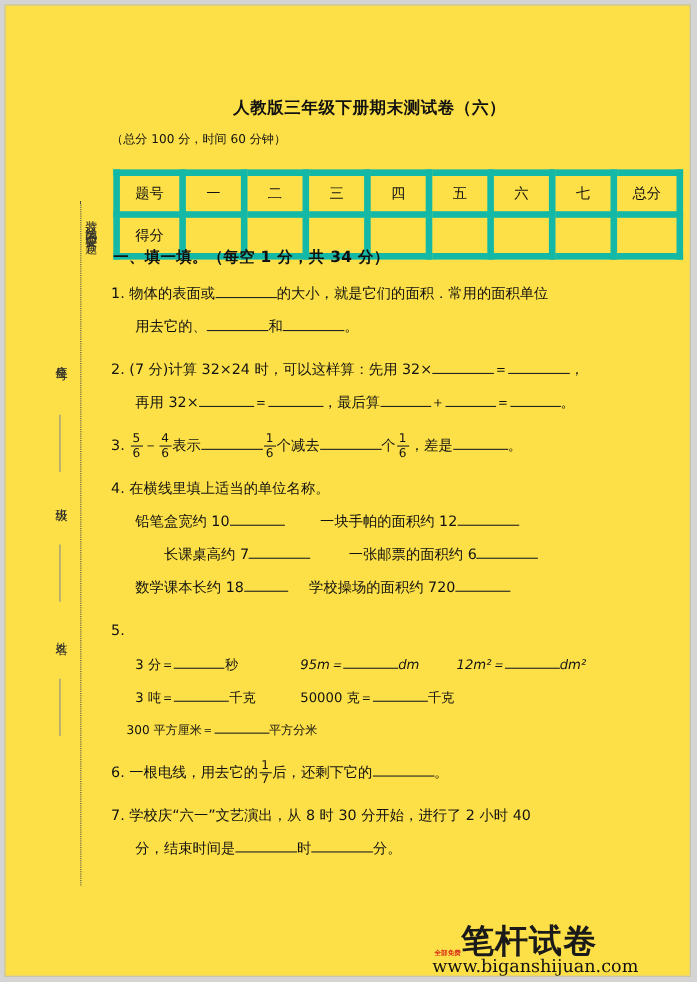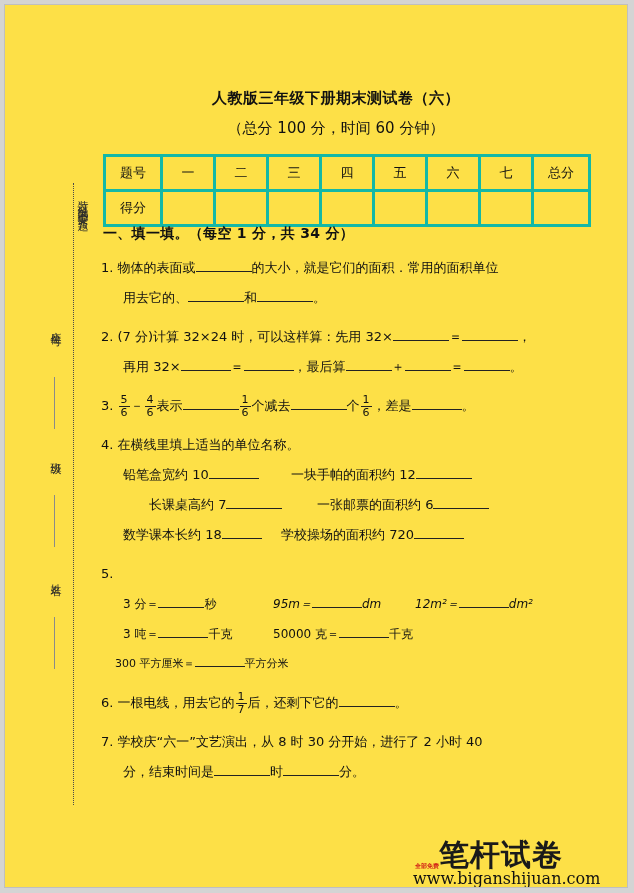--- a/index.html
+++ b/index.html
@@ -75,35 +75,34 @@
     font-size: 15px;
     font-weight: bold;
     color: #111;
     letter-spacing: 0.5px;
   }
   #subtitle {
     position: absolute;
     left: 96px;
     top: 114px;
     width: 470px;
-    text-align: center;
-    font-size: 15px;
+    font-size: 11px;
     color: #111;
   }
 
   
   #score-table {
     position: absolute;
     left: 98px;
     top: 149px;
     border-collapse: collapse;
     table-layout: fixed;
   }
   #score-table td {
-    border: 3px solid #14b8a6;
+    border: 6px solid #14b8a6;
     height: 30px;
     text-align: center;
     vertical-align: middle;
     font-size: 13px;
     color: #111;
   }
   #score-table td.lab { width: 52px; }
   #score-table td.col { width: 48px; }
   #score-table td.tot { width: 52px; }
 
@@ -148,21 +147,21 @@
   }
   .frac .num { display: block; padding: 0 2px; }
   .frac .den { display: block; border-top: 1px solid #222; padding: 0 2px; }
   .ital { font-style: italic; }
   .row3 { margin-left: 22px; line-height: 30px; }
   .cell { display: inline-block; }
 
   
   #logo {
     position: absolute;
-    left: 408px;
+    left: 388px;
     top: 830px;
     width: 215px;
     height: 56px;
   }
   #logo-cn {
     position: absolute;
     left: 26px;
     top: 0px;
     font-size: 30px;
     font-weight: bold;

